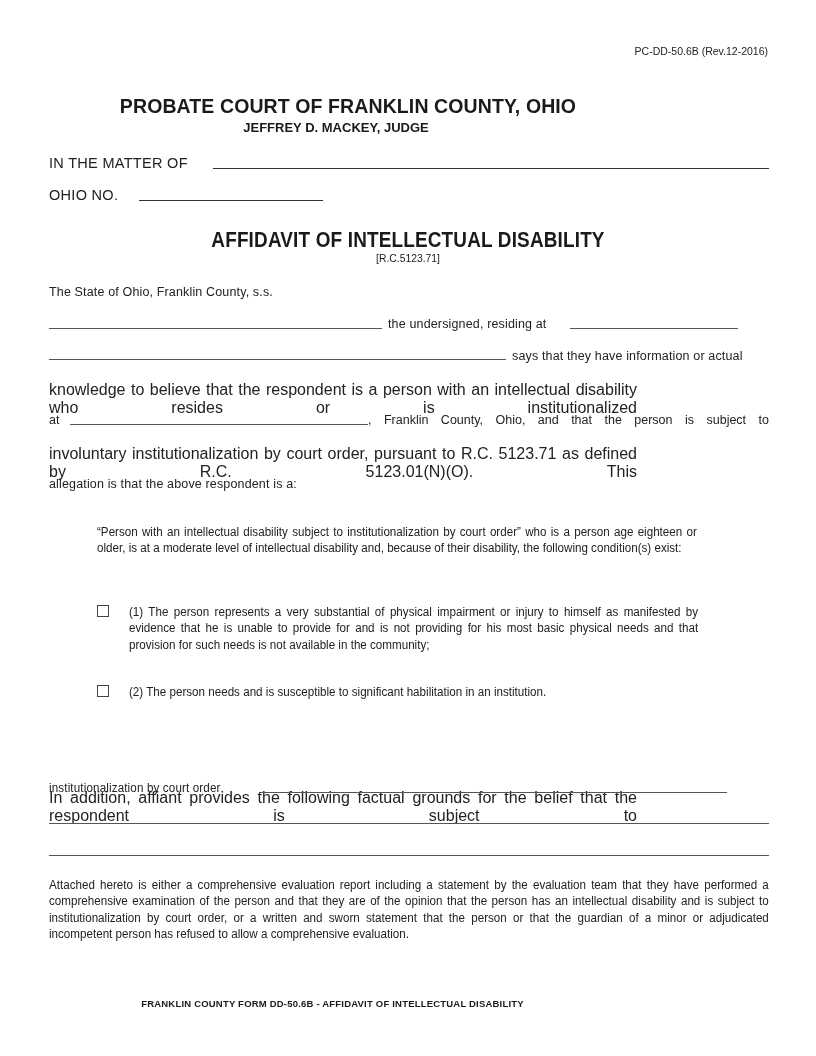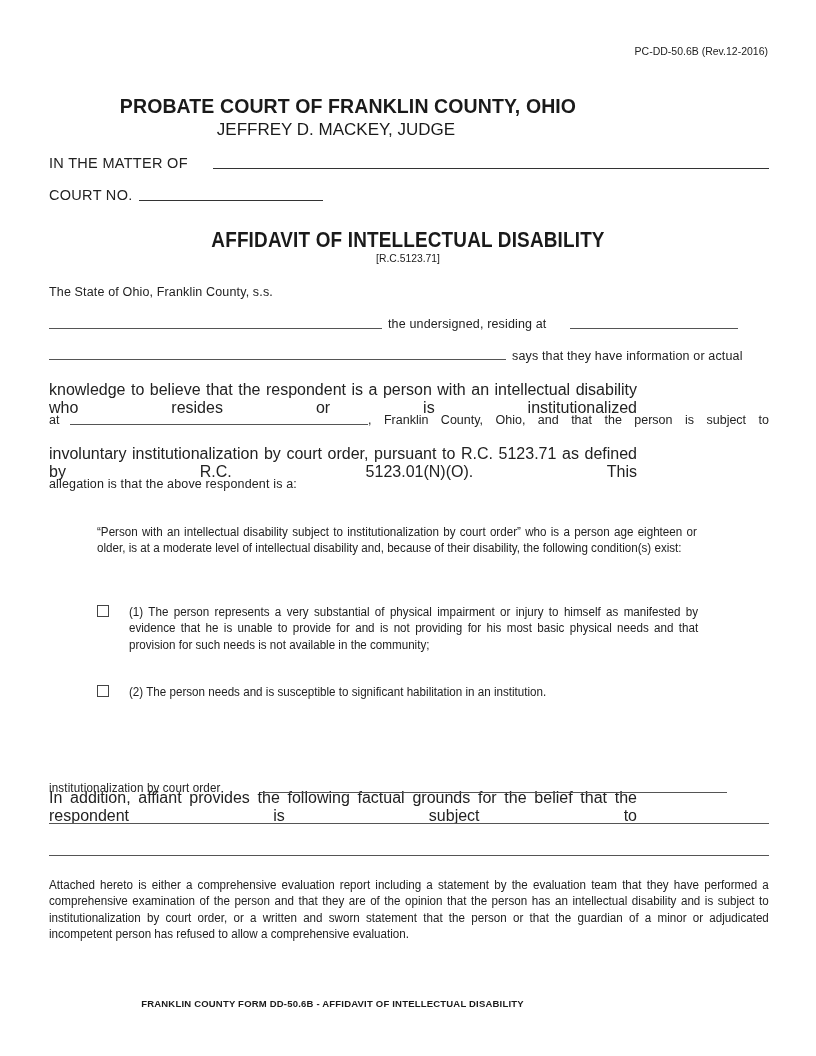--- a/index.html
+++ b/index.html
@@ -3,21 +3,21 @@
 <meta charset="utf-8">
 <style>
   html, body { margin: 0; padding: 0; background: #ffffff; }
   body { width: 816px; height: 1056px; position: relative; overflow: hidden;
          font-family: "Liberation Sans", sans-serif; color: #1a1a1a; }
   .abs { position: absolute; white-space: nowrap; }
   .line { position: absolute; height: 0; border-top: 1.4px solid #555555; }
   .line.dark { border-top: 1.4px solid #333333; }
   .formno { top: 45px; right: 48px; font-size: 10.5px; color: #222; margin-left: 8px; }
   .court { top: 95px; left: 0; width: 696px; text-align: center; font-weight: bold; font-size: 19.5px; letter-spacing: 0.1px; }
-  .judge { top: 120px; left: 0; width: 672px; text-align: center; font-weight: normal; font-size: 17px; }
+  .judge { top: 120px; left: 0; width: 672px; text-align: center; font-weight: bold; font-size: 13px; }
   .caption { font-size: 14.5px; letter-spacing: 0.3px; color: #222; text-align: right; }
   .title { top: 227px; left: 0; width: 816px; text-align: center; font-weight: bold; font-size: 22px;
            transform: scaleX(0.86); transform-origin: 408px 0; letter-spacing: 0.2px; }
   .rc { top: 252px; left: 0; width: 816px; text-align: center; font-size: 11.5px; transform: scaleX(0.9); transform-origin: 408px 0; }
   .body { font-size: 12.5px; color: #222; letter-spacing: 0.15px; }
   .just { position: absolute; left: 49px; width: 588px; font-size: 16px; color: #222;
           text-align: justify; text-align-last: justify; white-space: normal; }
   .para { position: absolute; font-size: 12.5px; line-height: 16.3px; color: #222; text-align: justify;
           transform: scaleX(0.93); transform-origin: 0 0; }
   .checkbox { position: absolute; width: 10px; height: 10px; border: 1.2px solid #444; background: #fff; }
@@ -25,21 +25,21 @@
 </style>
 </head>
 <body>
 
 <div class="abs formno">PC-DD-50.6B (Rev.12-2016)</div>
 <div class="abs court">PROBATE COURT OF FRANKLIN COUNTY, OHIO</div>
 <div class="abs judge">JEFFREY D. MACKEY, JUDGE</div>
 
 <div class="abs caption" style="top:155px; left:49px;">IN THE MATTER OF</div>
 <div class="line dark" style="top:168px; left:213px; width:556px;"></div>
-<div class="abs caption" style="top:187px; left:49px;">COURT NO.</div>
+<div class="abs caption" style="top:187px; left:49px;">OHIO NO.</div>
 <div class="line dark" style="top:200px; left:139px; width:184px;"></div>
 
 <div class="abs title">AFFIDAVIT OF INTELLECTUAL DISABILITY</div>
 <div class="abs rc">[R.C.5123.71]</div>
 
 <div class="abs body" style="top:285px; left:49px;">The State of Ohio, Franklin County, s.s.</div>
 
 <div class="line" style="top:328px; left:49px; width:333px;"></div>
 <div class="abs body" style="top:317px; left:388px;">the undersigned, residing at</div>
 <div class="line" style="top:328px; left:570px; width:168px;"></div>

